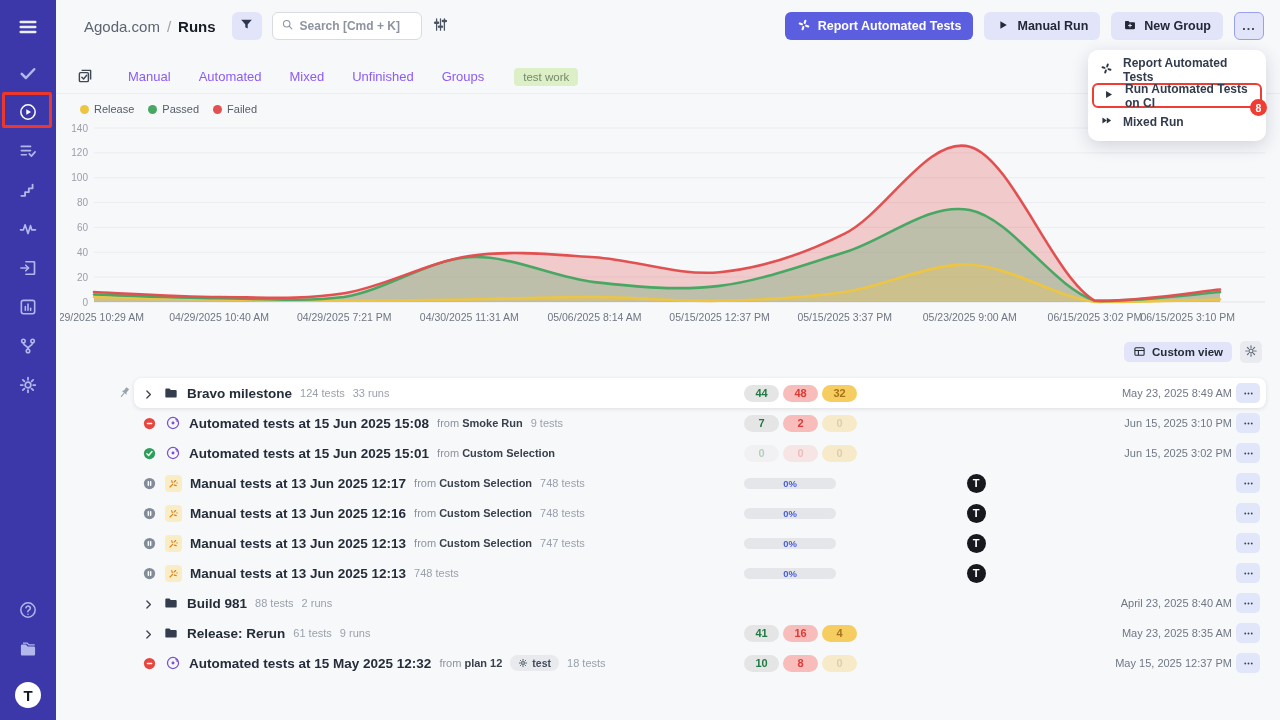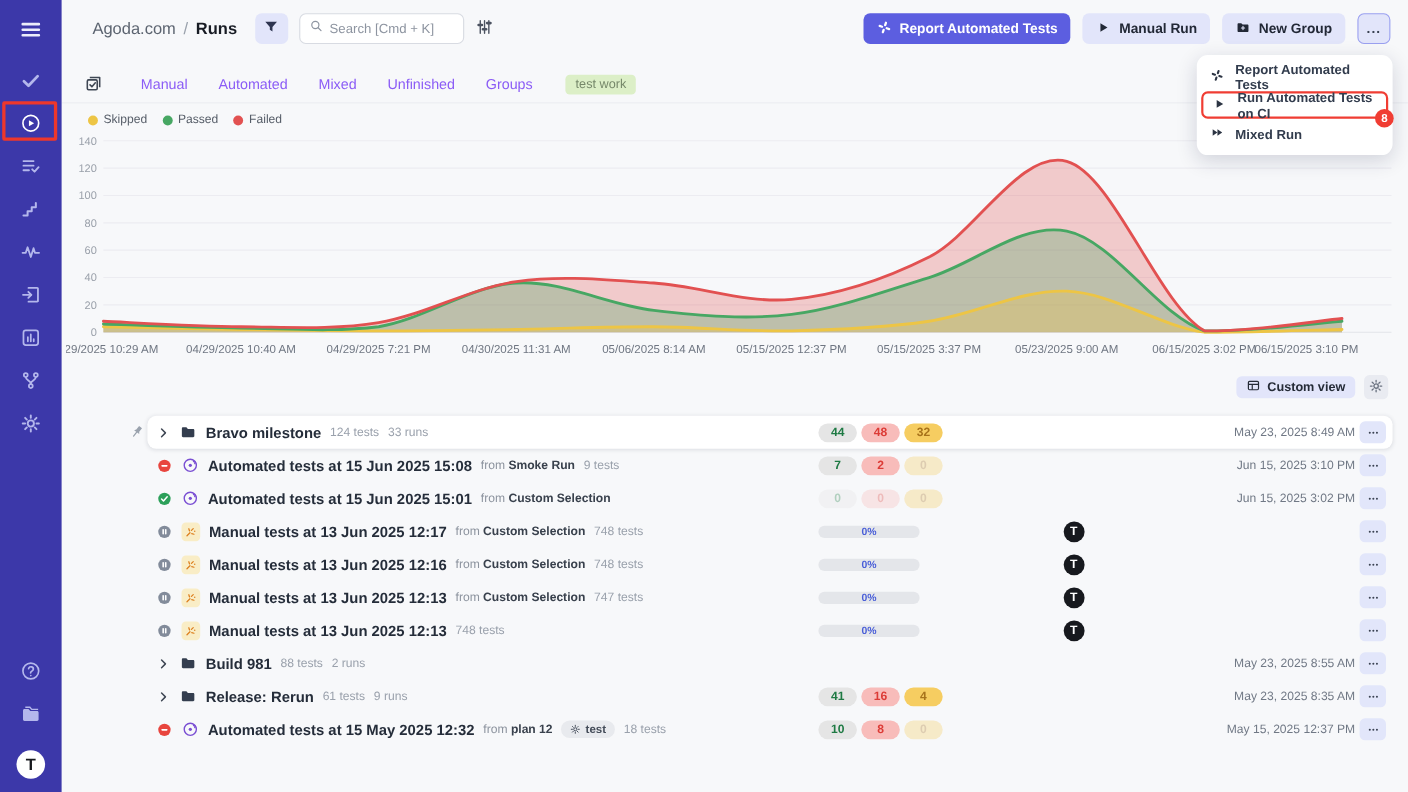--- a/index.html
+++ b/index.html
@@ -22,21 +22,21 @@
 
   .topbar { height:52px; display:flex; align-items:center; padding:0 16px 0 28px; }
   .crumb { font-size:15px; font-weight:normal; color:#5c6470; }
   .crumb-sep { margin:0 7px; color:#9aa1ac; font-size:15px; }
   .crumb-page { font-size:15px; font-weight:bold; color:#181c24; }
   .icon-btn { border:none; cursor:pointer; display:flex; align-items:center; justify-content:center; }
   .filter-btn { width:30px; height:28px; border-radius:6px; background:#e2e5fa; color:#2e3550; margin-left:16px; }
   .filter-btn svg { width:15px; height:15px; }
   .search-box { display:flex; align-items:center; margin-left:10px; width:150px; height:28px; background:#ffffff; border:1px solid #d8dbe2; border-radius:6px; padding:0 8px; color:#8d94a0; }
   .search-box svg { width:13px; height:13px; flex:none; }
-  .search-box input { border:none; outline:none; width:100%; margin-left:6px; font-size:12px; color:#565d68; background:transparent; font-family:"Liberation Sans", sans-serif; }
+  .search-box input { border:none; outline:none; width:100%; margin-left:6px; font-size:12px; color:#565d68; background:transparent; font-family:"Liberation Sans", sans-serif;font-weight:bold; }
   .search-box input::placeholder { color:#8d94a0; }
   .tune-btn { width:26px; height:26px; background:none; color:#4b5260; margin-left:6px; }
   .tune-btn svg { width:17px; height:17px; }
   .top-actions { margin-left:auto; display:flex; align-items:center; gap:11px; }
   .btn { height:28px; border:none; border-radius:6px; display:flex; align-items:center; gap:7px; padding:0 12px; font-size:12.5px; font-weight:bold; cursor:pointer; font-family:"Liberation Sans", sans-serif; }
   .btn svg { width:14px; height:14px; }
   .btn-primary { background:#5c5ee0; color:#ffffff; }
   .btn-light { background:#e2e5fa; color:#222836; }
   .btn-more { width:30px; padding:0; justify-content:center; border:1px solid #9aa0f0; color:#3a4252; letter-spacing:1px; }
 
@@ -249,21 +249,21 @@
           <button class="tab">Mixed</button>
           <button class="tab">Unfinished</button>
           <button class="tab">Groups</button>
         </div>
       <button class="tag-pill">test work</button>
     </div>
 
     <div class="legend" id="legend">
         <span class="legend-item">
           <span class="legend-dot" style="background: rgb(237, 197, 69);"></span>
-          <span>Skipped</span>
+          <span>Release</span>
         </span>
         <span class="legend-item">
           <span class="legend-dot" style="background: rgb(71, 167, 99);"></span>
           <span>Passed</span>
         </span>
         <span class="legend-item">
           <span class="legend-dot" style="background: rgb(226, 81, 81);"></span>
           <span>Failed</span>
         </span>
       </div>
@@ -568,21 +568,21 @@
               </svg></span>
             <span class="type-ic"><svg viewBox="0 0 24 24" fill="currentColor">
                 <path d="M3.5 6.8c0-.9.7-1.6 1.6-1.6h4.6l2 2.2h7.2c.9 0 1.6.7 1.6 1.6v8.2c0 .9-.7 1.6-1.6 1.6H5.1c-.9 0-1.6-.7-1.6-1.6V6.8z"></path>
               </svg></span>
             <span class="row-title">Build 981</span>
             <span class="row-meta">88 tests</span>
             <span class="row-meta">2 runs</span>
           </div>
           <div class="cell-badges"></div>
           <div class="cell-avatar"></div>
-          <div class="cell-date">May 23, 2025 8:55 AM</div>
+          <div class="cell-date">April 23, 2025 8:40 AM</div>
           <button class="row-more">
             <svg viewBox="0 0 24 24" fill="currentColor">
               <circle cx="6" cy="12" r="1.7"></circle>
               <circle cx="12" cy="12" r="1.7"></circle>
               <circle cx="18" cy="12" r="1.7"></circle>
             </svg>
           </button>
         </div>
         <div class="row grp">
           <div class="cell-left">

